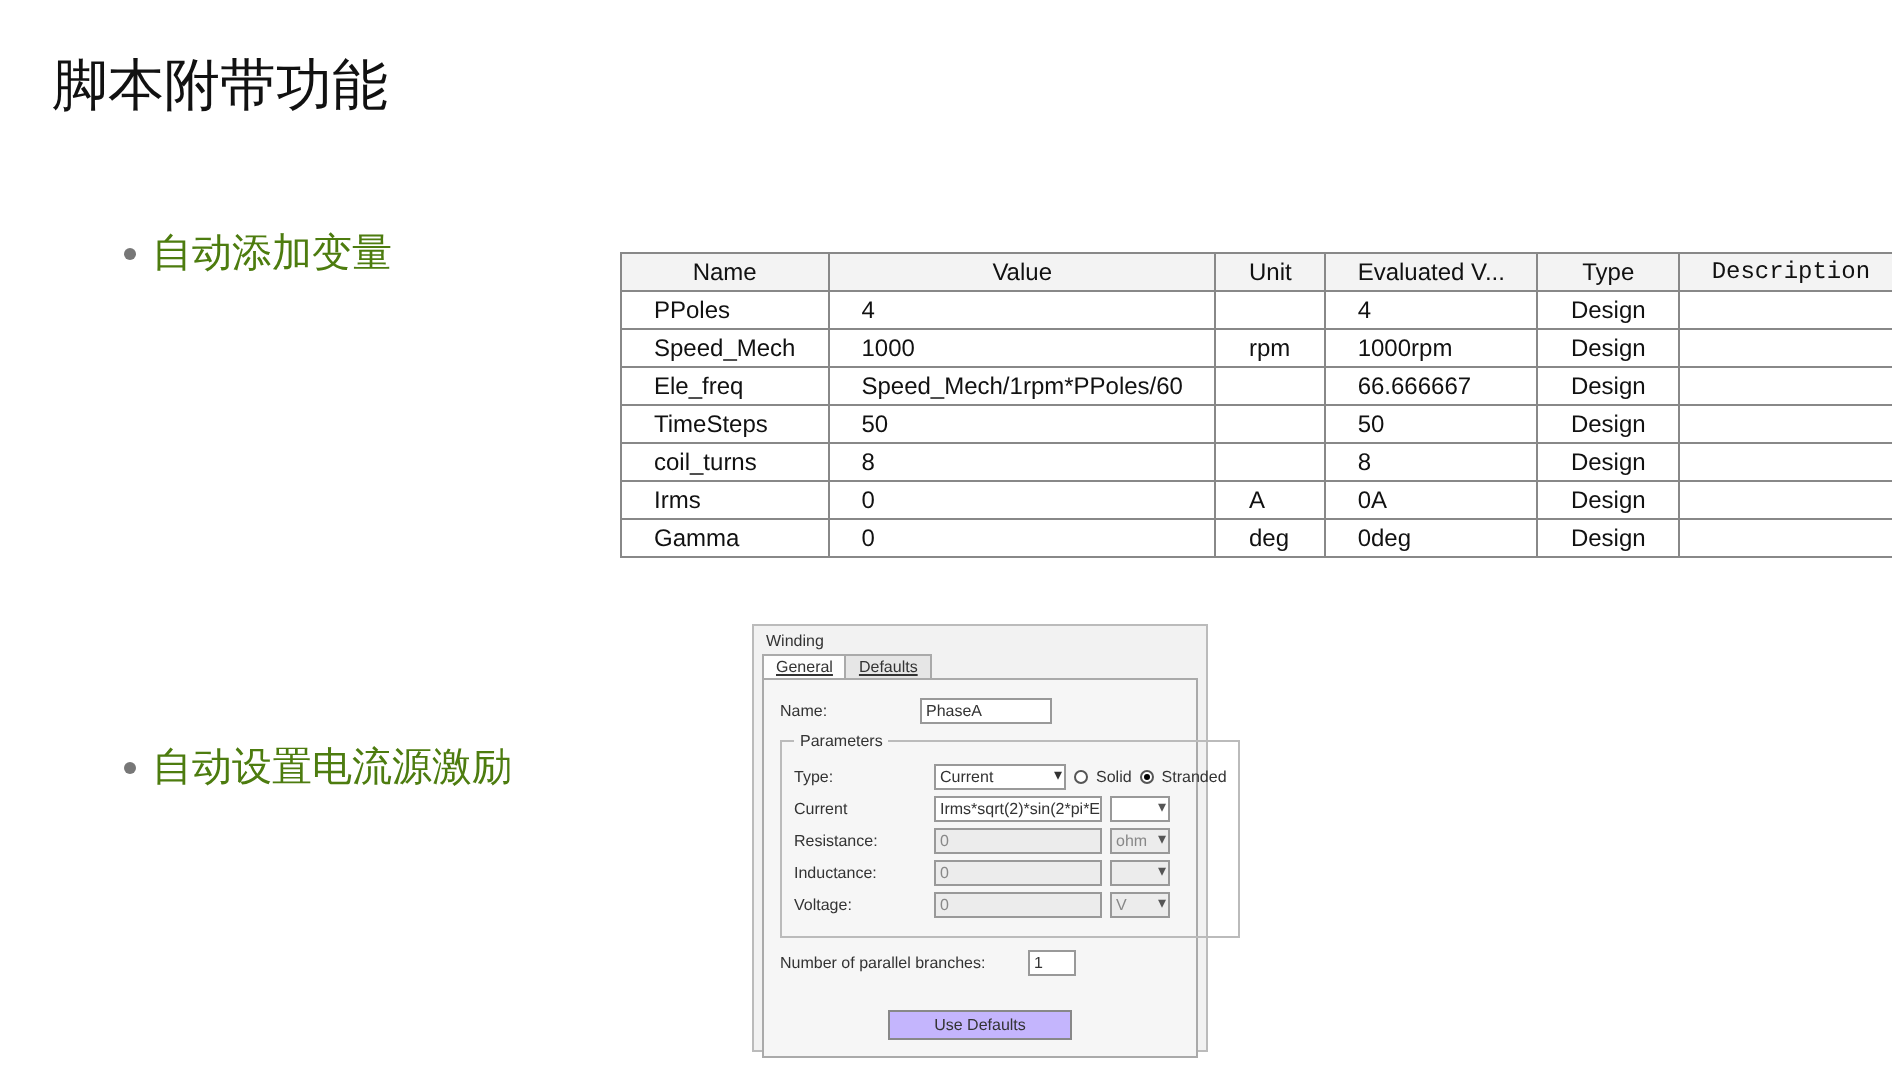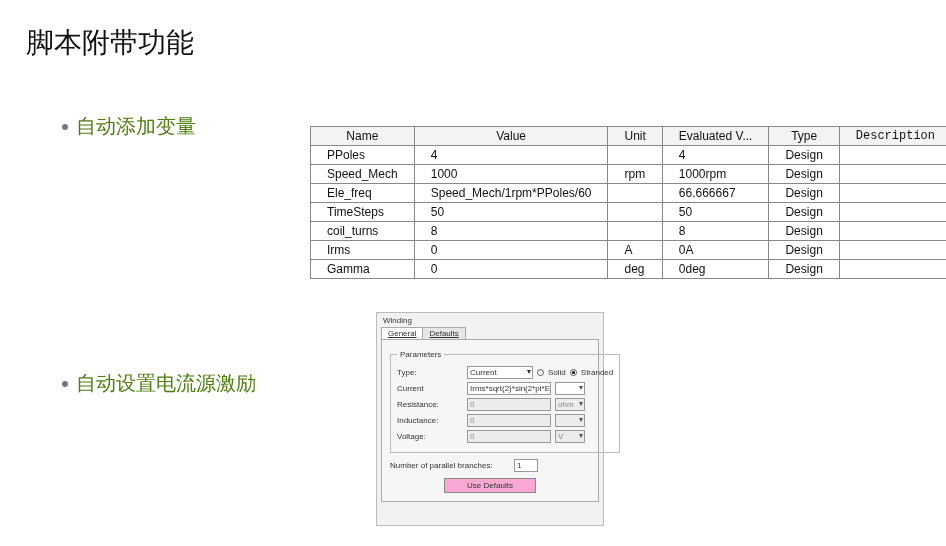--- a/index.html
+++ b/index.html
@@ -150,25 +150,25 @@
     width: 3px; height: 3px; background: #000; border-radius: 50%;
   }
   fieldset.params {
     border: 1px solid #bbb;
     margin: 4px 0 6px;
     padding: 4px 6px 6px;
   }
   fieldset.params > legend { font-size: 8px; padding: 0 3px; }
   .btn {
     border: 1px solid #888;
-    background: #f9a8d4;
+    background: #c4b5fd;
     padding: 2px 22px;
     font-size: 8px;
     display: block;
-    margin: 6px auto 0;
+    margin: 17px auto 0;
     width: fit-content;
   }
 </style>
 </head>
 <body>
 
 <div class="title">脚本附带功能</div>
 
 <div id="bullet1" class="bullet-row">
   <span class="dot"></span>
@@ -260,20 +260,24 @@
 </div>
 
 <div class="winding">
   <div class="caption">Winding</div>
   <div class="tabs">
     <div class="tab">General</div>
     <div class="tab inactive">Defaults</div>
   </div>
   <div class="panel">
 
+    <div class="frow">
+      <span class="flabel">Name:</span>
+      <span class="ftext" style="width:66px">PhaseA</span>
+    </div>
 
     <fieldset class="params">
       <legend>Parameters</legend>
 
       <div class="frow">
         <span class="flabel">Type:</span>
         <span class="fcombo">Current</span>
         <span class="radio"></span>
         <span>Solid</span>
         <span class="radio sel"></span>

